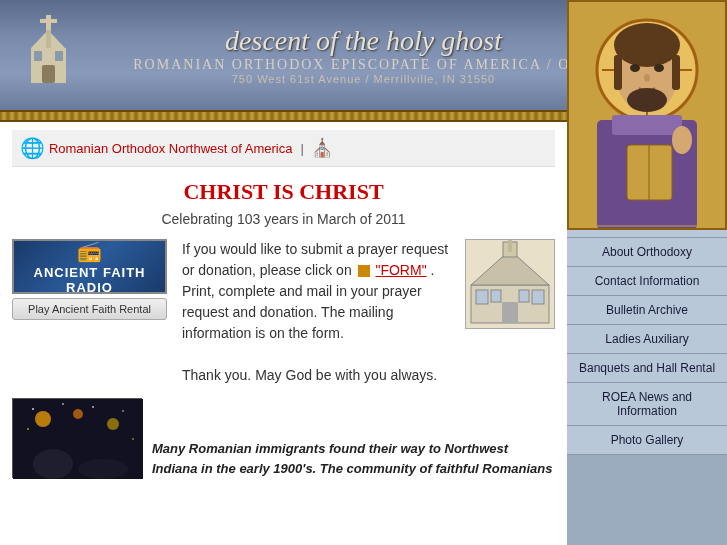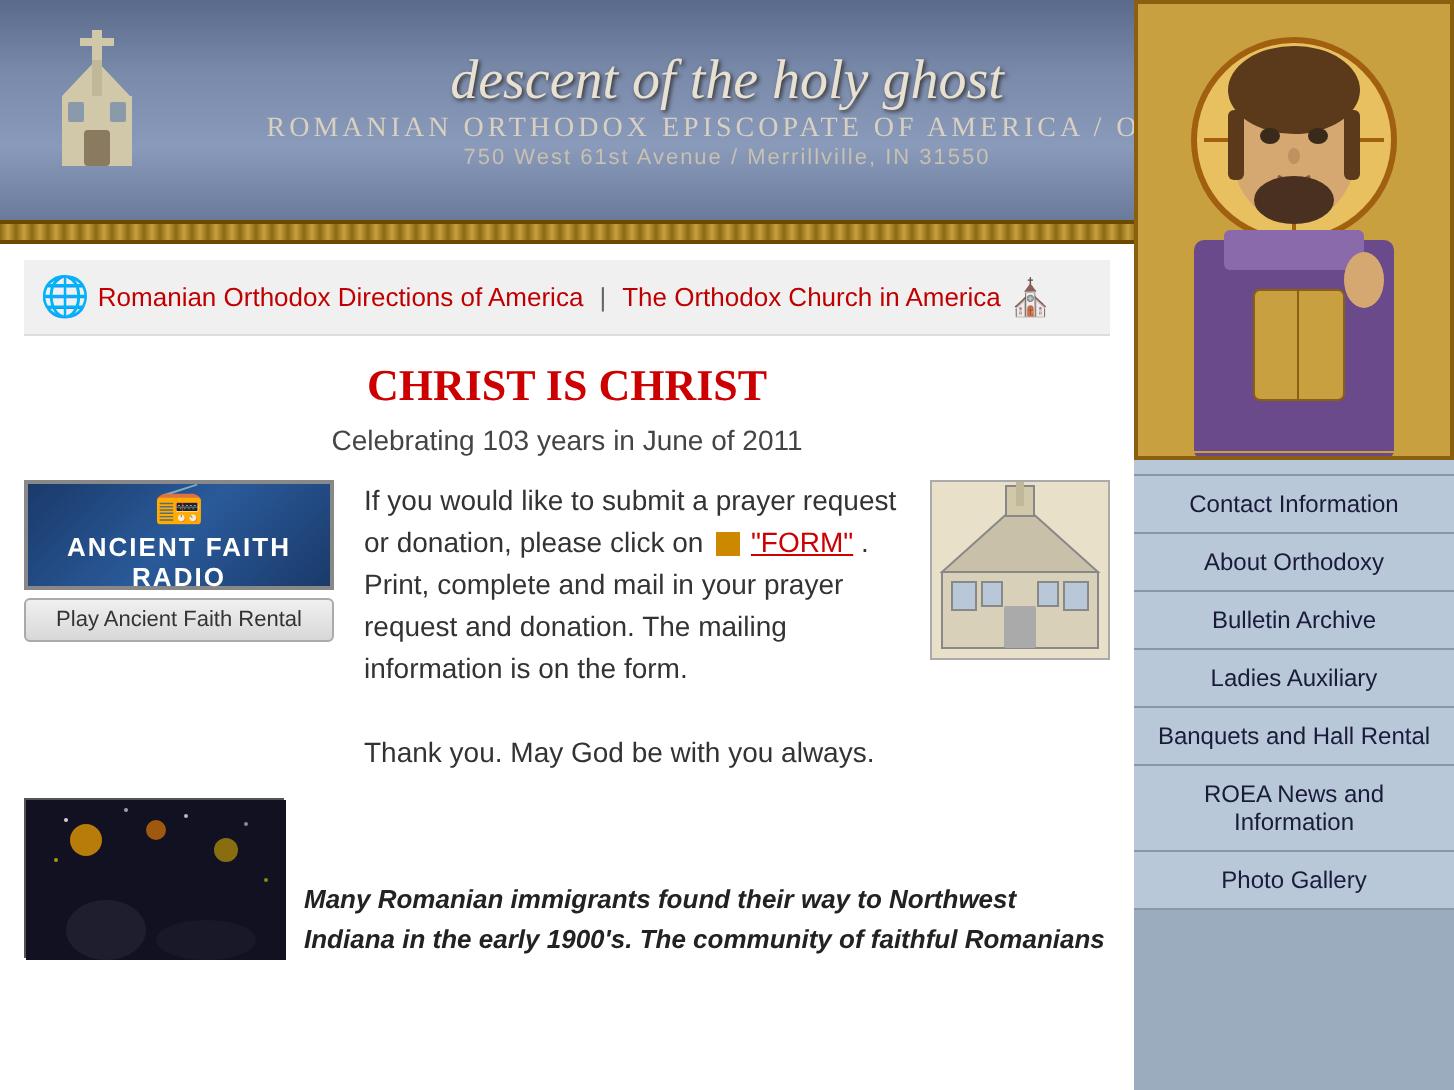--- a/index.html
+++ b/index.html
@@ -301,28 +301,27 @@
   <div id="ornament-border"></div>
   <div style="width:160px; height:12px; background:#7a8898;"></div>
 </div>
 
 <div id="main-layout">
 
   <div id="content-area">
 
     <div id="links-bar">
       <span style="font-size:20px;">🌐</span>
-      <a href="#">Romanian Orthodox Directions of America</a>
+      <a href="#">Romanian Orthodox Northwest of America</a>
       <span class="separator">|</span>
-      <a href="#">The Orthodox Church in America</a>
       <span style="font-size:18px;">⛪</span>
     </div>
 
     <div id="christ-risen">CHRIST IS CHRIST</div>
-    <div id="celebrating">Celebrating 103 years in June of 2011</div>
+    <div id="celebrating">Celebrating 103 years in March of 2011</div>
 
     <div id="radio-prayer-section">
       <div id="radio-box">
         <div id="ancient-faith-radio-img">
           <div class="radio-icon">📻</div>
           <div class="radio-label">ANCIENT FAITH RADIO</div>
         </div>
         <div id="play-radio-btn">Play Ancient Faith Rental</div>
       </div>
       <div id="prayer-text">
@@ -375,22 +374,22 @@
       <div id="immigrants-text">Many Romanian immigrants found their way to Northwest Indiana in the early 1900's. The community of faithful Romanians</div>
     </div>
 
   </div>
 
   <div id="sidebar">
     <a class="sidebar-item first">Home</a>
     <a class="sidebar-item">Service Schedule</a>
     <a class="sidebar-item">Administration</a>
     <a class="sidebar-item">Driving Directions</a>
+    <a class="sidebar-item">About Orthodoxy</a>
     <a class="sidebar-item">Contact Information</a>
-    <a class="sidebar-item">About Orthodoxy</a>
     <a class="sidebar-item">Bulletin Archive</a>
     <a class="sidebar-item">Ladies Auxiliary</a>
     <a class="sidebar-item">Banquets and Hall Rental</a>
     <a class="sidebar-item">ROEA News and Information</a>
     <a class="sidebar-item">Photo Gallery</a>
   </div>
 
 </div>
 
 </body></html>

